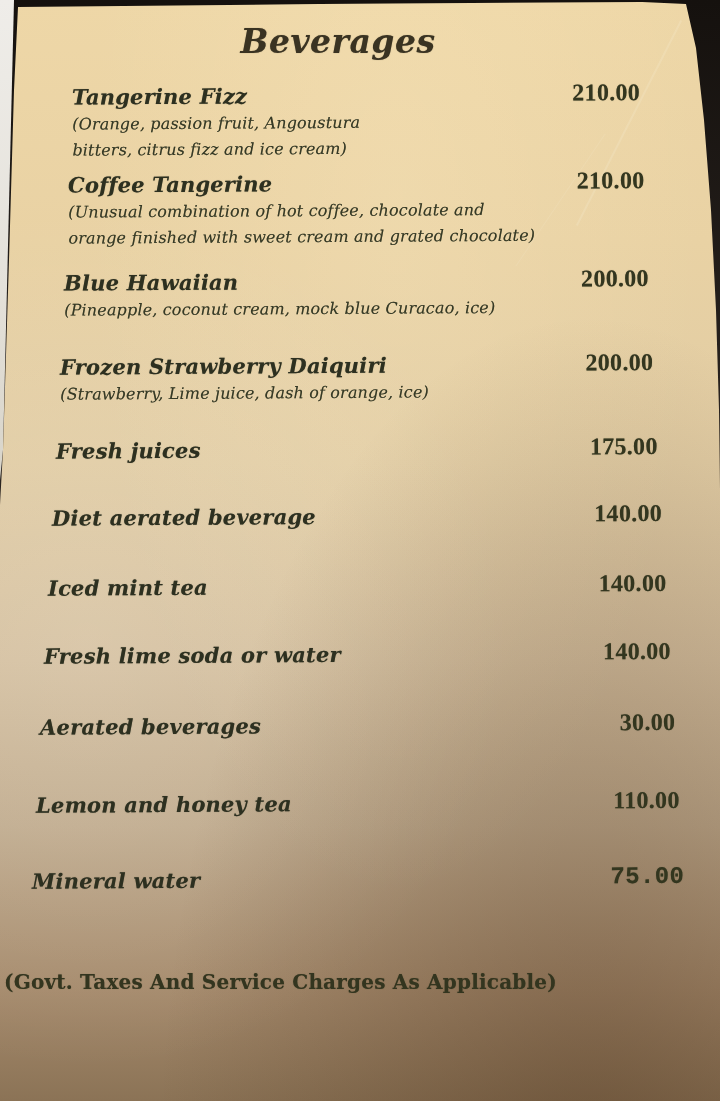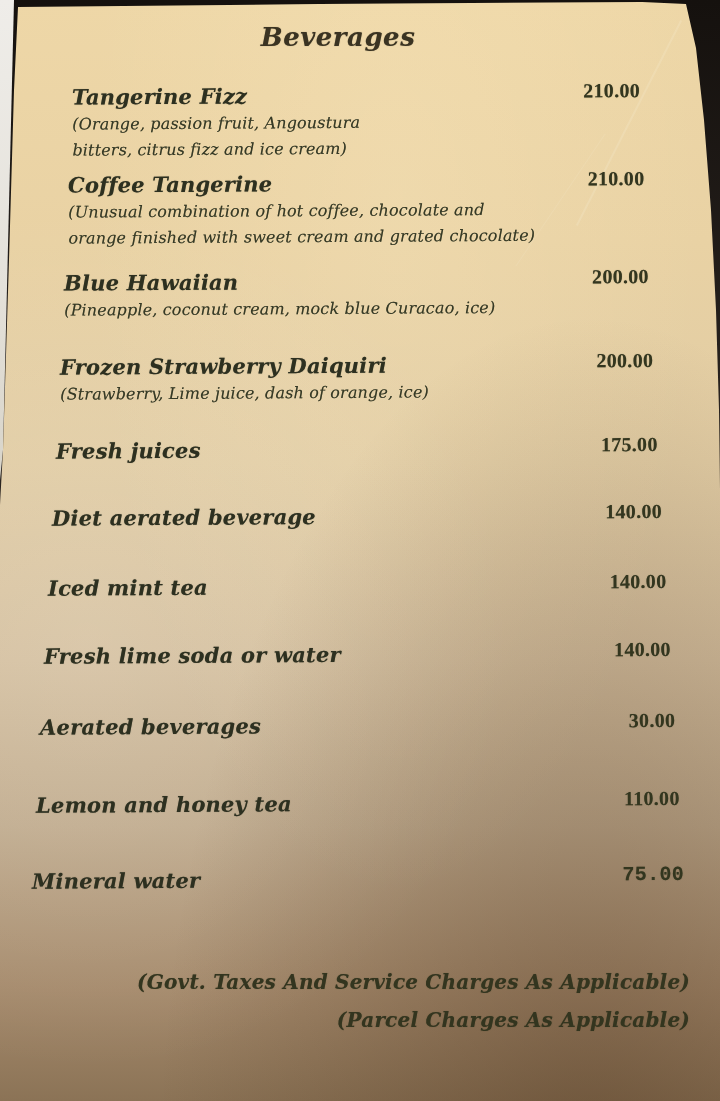--- a/index.html
+++ b/index.html
@@ -51,21 +51,21 @@
   .crease.c2 { left: 560px; top: 120px; width: 1px; height: 160px; transform: rotate(34deg); opacity: .7; }
   .content {
     position: absolute;
     inset: 0;
     color: #2e3122;
   }
   .page-title {
     position: absolute;
     top: 22px; left: 0; right: 44px;
     text-align: center;
-    font-size: 26px;
+    font-size: 33px;
     font-style: italic;
     font-weight: 700;
     letter-spacing: 0.5px;
     color: #3a3322;
     text-shadow: 0 0 1px rgba(58, 51, 34, 0.45);
   }
   .menu-item {
     position: absolute;
     left: 0; right: 0;
     transform: rotate(-0.35deg);
@@ -88,32 +88,31 @@
     color: #363a26;
     line-height: 22px;
     letter-spacing: 0.15px;
     text-shadow: 0 0 0.6px rgba(54, 58, 38, 0.5);
   }
   .item-price {
     position: absolute;
     top: -3px;
     font-family: "Liberation Serif", serif;
     font-style: normal;
-    font-size: 20px;
+    font-size: 24px;
     font-weight: 600;
     color: #33361f;
     letter-spacing: 0.3px;
     text-shadow: 0 0 0.8px rgba(51, 54, 31, 0.5);
   }
   .footer-note {
     position: absolute;
     left: 4px; right: 30px;
-    text-align: right;
+    text-align: left;
     font-size: 20px;
-    font-style: italic;
     font-weight: 600;
     color: #33351f;
     letter-spacing: 0.2px;
     text-shadow: 0 0 0.8px rgba(51, 53, 31, 0.55);
   }
   .footer-note.f1 { top: 970px; }
   .footer-note.f2 { top: 1008px; }
 </style>
 </head>
 <body>
@@ -175,16 +174,15 @@
     <div class="item-name">Lemon and honey tea</div>
     <div class="item-price" style="right: 40.4px;">110.00</div>
   </div>
           <div class="menu-item" style="top: 870px; padding-left: 32px;">
     <div class="item-name">Mineral water</div>
     <div class="item-price" style="right: 36px; font-family: Liberation Mono, monospace;">75.00</div>
   </div>
         </div>
 
       <div class="footer-note f1">(Govt. Taxes And Service Charges As Applicable)</div>
-      <div class="footer-note f2">(Parcel Charges As Applicable)</div>
     </div>
   </div>
 </div>
 
 </body></html>

